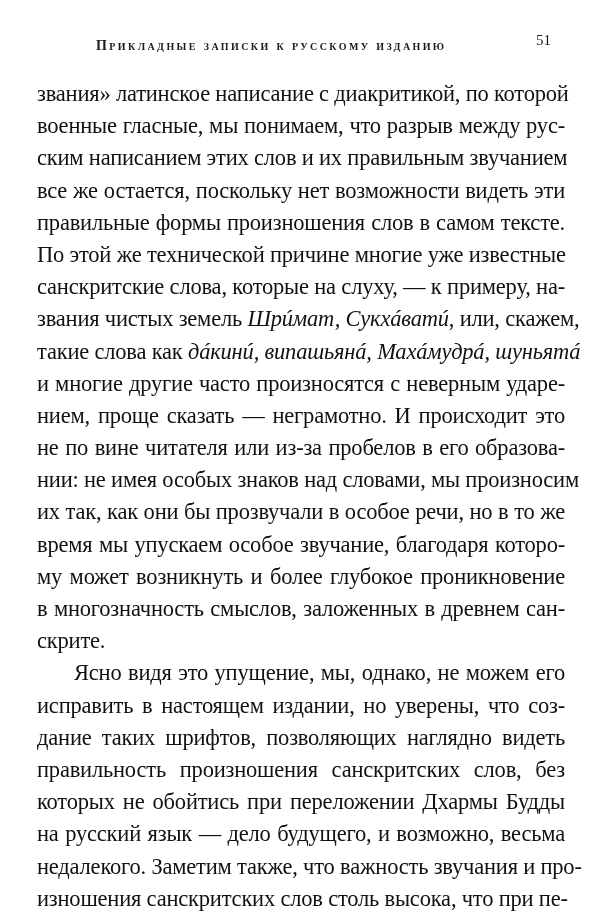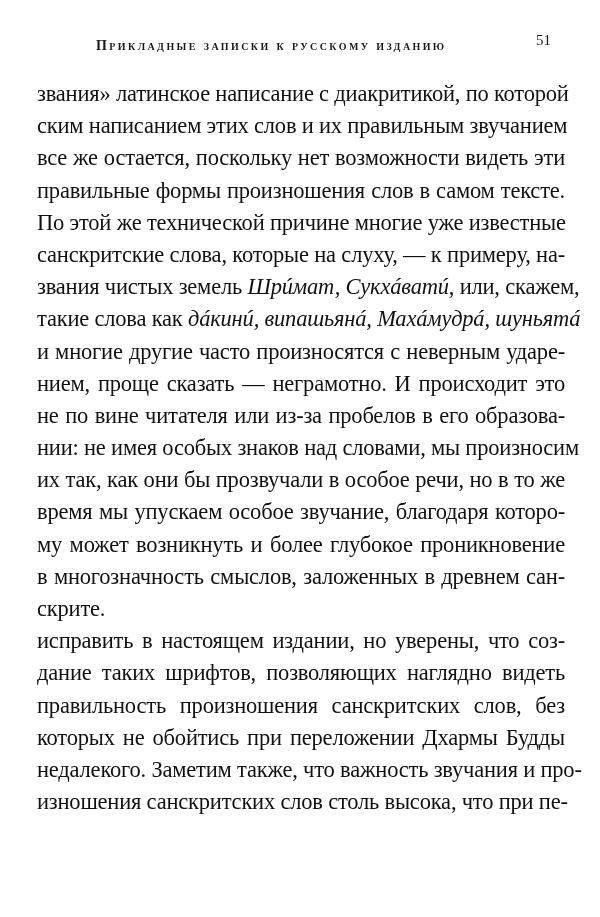--- a/index.html
+++ b/index.html
@@ -76,39 +76,42 @@
 </style>
 </head>
 <body>
 
 <div class="page">
   <div class="running-head">Прикладные записки к русскому изданию</div>
   <div class="page-number">51</div>
 
   <div class="body-text">
     <span class="line">звания» латинское написание с диакритикой, по которой</span>
+    <span class="line">военные гласные, мы понимаем, что разрыв между рус-</span>
     <span class="line">ским написанием этих слов и их правильным звучанием</span>
     <span class="line">все же остается, поскольку нет возможности видеть эти</span>
     <span class="line">правильные формы произношения слов в самом тексте.</span>
     <span class="line">По этой же технической причине многие уже известные</span>
     <span class="line">санскритские слова, которые на слуху, — к примеру, на-</span>
     <span class="line"><span>звания чистых земель </span><i>Шрúмат, Сукхáватú</i><span>, или, скажем,</span></span>
     <span class="line"><span>такие слова как </span><i>дáкинú, випашьянá, Махáмудрá, шуньятá</i><span></span></span>
     <span class="line">и многие другие часто произносятся с неверным ударе-</span>
     <span class="line">нием, проще сказать — неграмотно. И происходит это</span>
     <span class="line">не по вине читателя или из-за пробелов в его образова-</span>
     <span class="line">нии: не имея особых знаков над словами, мы произносим</span>
     <span class="line">их так, как они бы прозвучали в особое речи, но в то же</span>
     <span class="line">время мы упускаем особое звучание, благодаря которо-</span>
     <span class="line">му может возникнуть и более глубокое проникновение</span>
     <span class="line">в многозначность смыслов, заложенных в древнем сан-</span>
     <span class="line last">скрите.</span>
+    <span class="line indent">Ясно видя это упущение, мы, однако, не можем его</span>
     <span class="line">исправить в настоящем издании, но уверены, что соз-</span>
     <span class="line">дание таких шрифтов, позволяющих наглядно видеть</span>
     <span class="line">правильность произношения санскритских слов, без</span>
     <span class="line">которых не обойтись при переложении Дхармы Будды</span>
+    <span class="line">на русский язык — дело будущего, и возможно, весьма</span>
     <span class="line">недалекого. Заметим также, что важность звучания и про-</span>
     <span class="line">изношения санскритских слов столь высока, что при пе-</span>
 
   </div>
 
   <div class="artifact">й</div>
 </div>
 
 </body></html>

